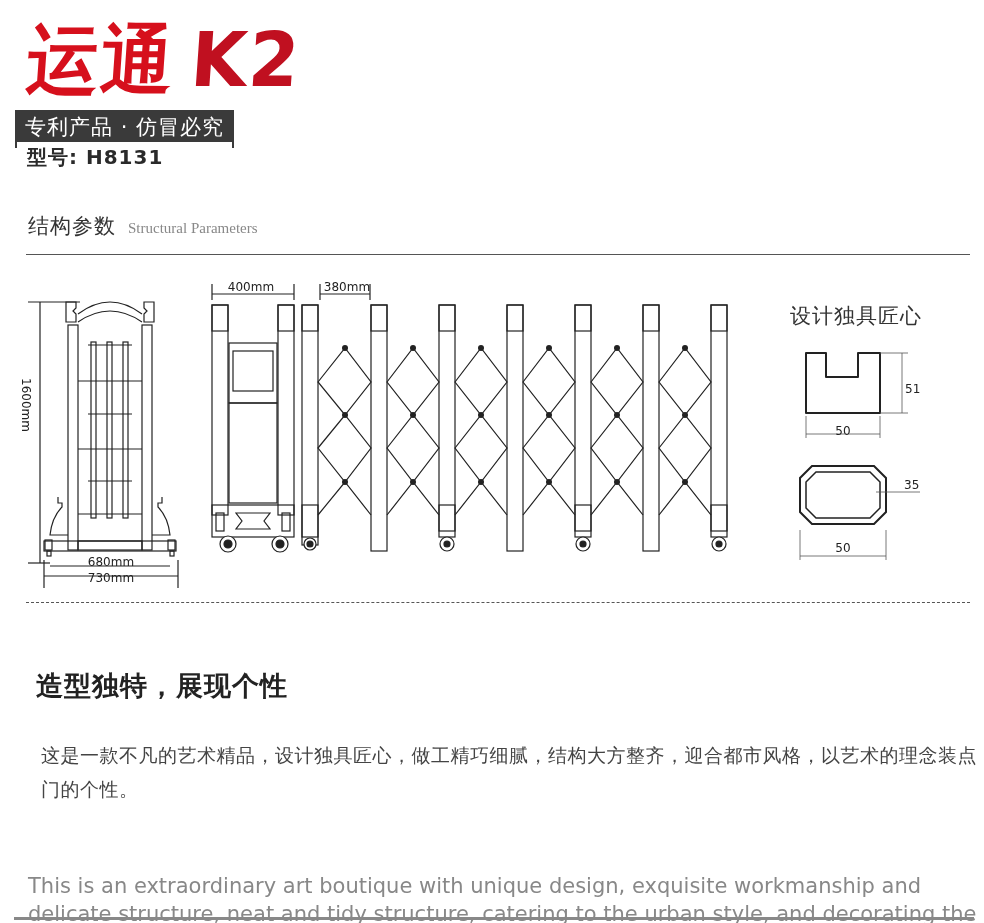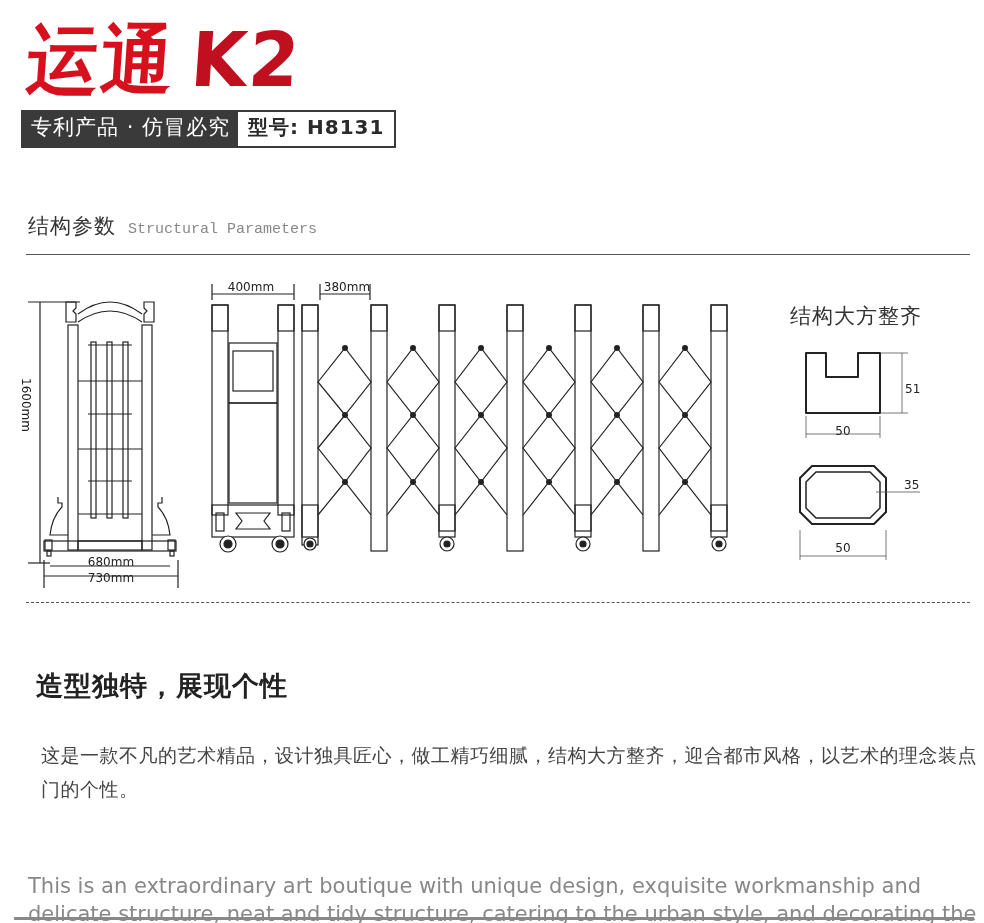--- a/index.html
+++ b/index.html
@@ -5,30 +5,30 @@
   html, body { margin:0; padding:0; background:#ffffff; }
   body { width:984px; height:923px; position:relative; overflow:hidden;
          font-family:"DejaVu Sans","Liberation Sans",sans-serif; color:#333; }
   .abs { position:absolute; }
 
   
   .brand-title { left:30px; top:18px; font-family:"DejaVu Sans",sans-serif; font-weight:bold;
                  font-size:72px; line-height:80px; color:#d6101c; letter-spacing:2px;
                  transform:skewX(-4deg) scaleY(1.05); transform-origin:left top; }
   .brand-k2 { color:#c01020; margin-left:16px; }
-  .tagline-box { left:21px; top:110px; height:34px; display:flex; border:2px solid #3a3a3a; }
+  .tagline-box { left:15px; top:110px; height:34px; display:flex; border:2px solid #3a3a3a;flex-direction:column; }
   .tagline-dark { background:#3a3a3a; color:#fff; font-size:21px; line-height:30px;
                   padding:0 8px 0 8px; letter-spacing:1px; }
   .tagline-light { background:#fff; color:#2a2a2a; font-size:20px; font-weight:bold;
                    line-height:30px; padding:0 10px; letter-spacing:1px; }
 
   
   .section-head { left:28px; top:212px; display:flex; align-items:baseline; }
   .section-cn { font-size:21px; color:#333; letter-spacing:1px;text-align:right; }
-  .section-en { font-size:15px; color:#888; margin-left:12px; font-family:Liberation Mono, monospace; }
+  .section-en { font-size:15px; color:#888; margin-left:12px; font-family:Liberation Serif, serif; }
   .rule-solid { left:26px; top:254px; width:944px; height:1px; background:#555; }
   .rule-dashed { left:26px; top:602px; width:944px; height:0; border-top:1.5px dashed #555; }
   .rule-bottom { left:14px; top:917px; width:960px; height:3px; background:#888; }
 
   .drawing { left:0; top:270px; width:984px; height:330px; }
   .dim-text { font-family:"DejaVu Sans",sans-serif; font-size:12px; fill:#222; }
   .spec-title { left:790px; top:302px; font-size:21px; color:#333; letter-spacing:1px; }
 
   
   .feature-title { left:36px; top:668px; font-size:27px; font-weight:bold; color:#222; letter-spacing:1px; }
@@ -206,21 +206,21 @@
   <text class="dim-text" x="111" y="566" text-anchor="middle">680mm</text>
   <text class="dim-text" x="111" y="582" text-anchor="middle">730mm</text>
   <text class="dim-text" x="251" y="291" text-anchor="middle">400mm</text>
   <text class="dim-text" x="347" y="291" text-anchor="middle">380mm</text>
   <text class="dim-text" x="905" y="393">51</text>
   <text class="dim-text" x="843" y="435" text-anchor="middle">50</text>
   <text class="dim-text" x="904" y="489">35</text>
   <text class="dim-text" x="843" y="552" text-anchor="middle">50</text>
 </svg>
 
-<div class="abs spec-title">结构大方整齐</div>
+<div class="abs spec-title">设计独具匠心</div>
 
 <div class="abs rule-dashed"></div>
 
 <div class="abs feature-title">造型独特，展现个性</div>
 <div class="abs para-cn">这是一款不凡的艺术精品，设计独具匠心，做工精巧细腻，结构大方整齐，迎合都市风格，以艺术的理念装点门的个性。</div>
 <div class="abs para-en">This is an extraordinary art boutique with unique design, exquisite workmanship and delicate structure, neat and tidy structure, catering to the urban style, and decorating the door with the artistic concept.</div>
 
 <div class="abs rule-bottom"></div>
 
 </body></html>

